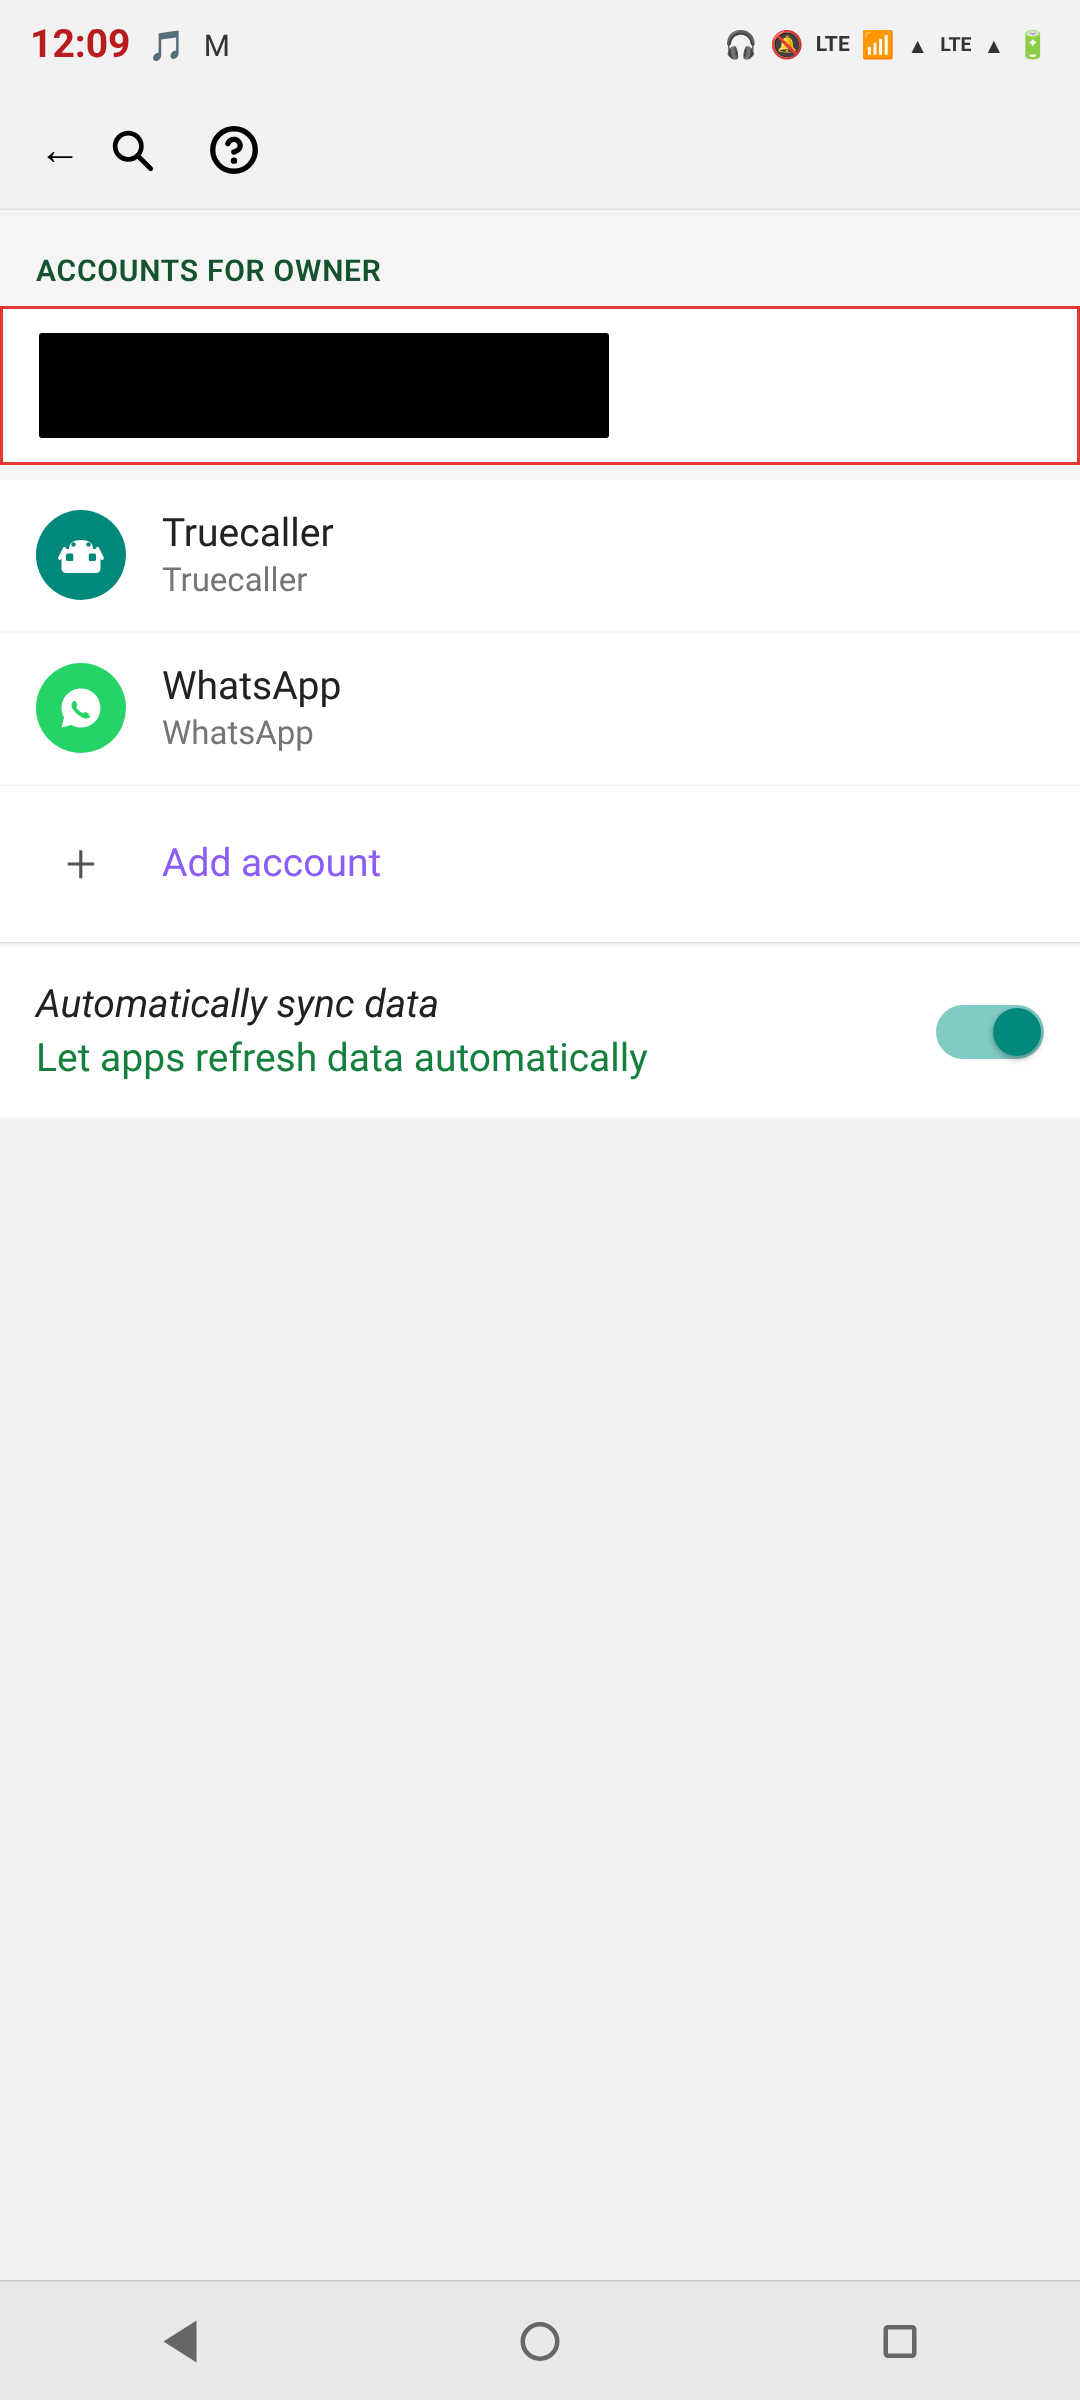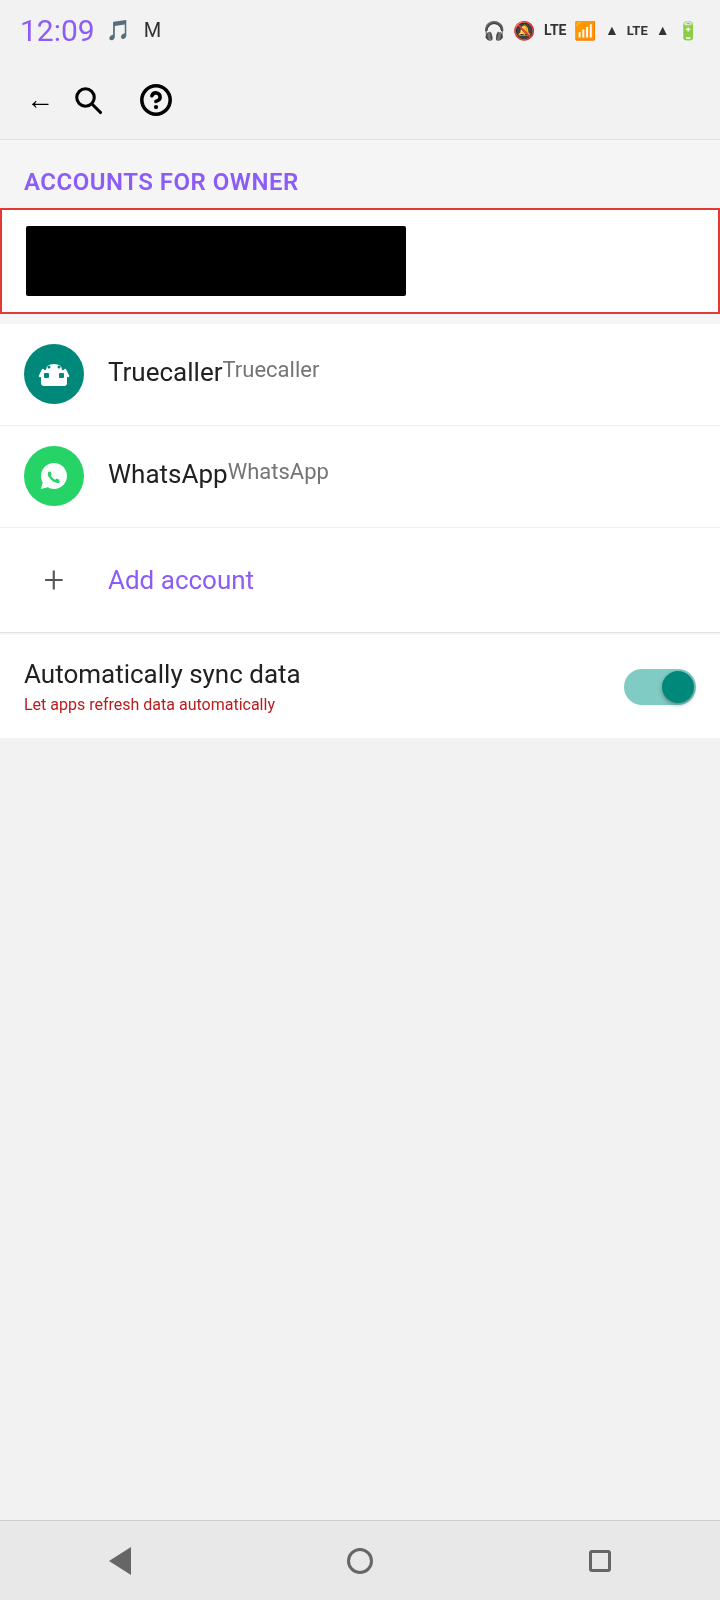--- a/index.html
+++ b/index.html
@@ -28,23 +28,23 @@
       padding: 0 20px;
     }
 
     .status-bar-left {
       display: flex;
       align-items: center;
       gap: 12px;
     }
 
     .status-time {
-      font-size: 30px;
-      font-weight: 400;
-      color: #8b5cf6;
+      font-size: 26px;
+      font-weight: 700;
+      color: #b91c1c;
     }
 
     .status-icon {
       font-size: 20px;
       color: #333;
     }
 
     .status-bar-right {
       display: flex;
       align-items: center;
@@ -120,23 +120,23 @@
       background-color: #f5f5f5;
     }
 
     
     .section-header {
       padding: 28px 24px 12px 24px;
       background-color: #f5f5f5;
     }
 
     .section-title {
-      font-size: 24px;
+      font-size: 20px;
       font-weight: 600;
-      color: #8b5cf6;
+      color: #14532d;
       letter-spacing: 0.5px;
       text-transform: uppercase;
     }
 
     
     .redacted-item {
       background-color: #fff;
       padding: 16px 24px;
       margin-bottom: 2px;
       border: 2px solid #e53935;
@@ -177,21 +177,21 @@
     .account-icon-truecaller {
       background-color: #00897b;
     }
 
     .account-icon-whatsapp {
       background-color: #25d366;
     }
 
     .account-text {
       display: flex;
-      flex-direction: row;
+      flex-direction: column;
     }
 
     .account-name {
       font-size: 26px;
       font-weight: 400;
       color: #212121;
       margin-bottom: 4px;
     }
 
     .account-subtitle {
@@ -247,25 +247,26 @@
 
     .sync-text-group {
       flex: 1;
     }
 
     .sync-title {
       font-size: 26px;
       font-weight: 400;
       color: #212121;
       margin-bottom: 6px;
+      font-style: italic;
     }
 
     .sync-subtitle {
-      font-size: 16px;
-      color: #b91c1c;
+      font-size: 26px;
+      color: #15803d;
     }
 
     
     .toggle-switch {
       width: 72px;
       height: 36px;
       border-radius: 18px;
       background-color: #80cbc4;
       position: relative;
       cursor: pointer;

